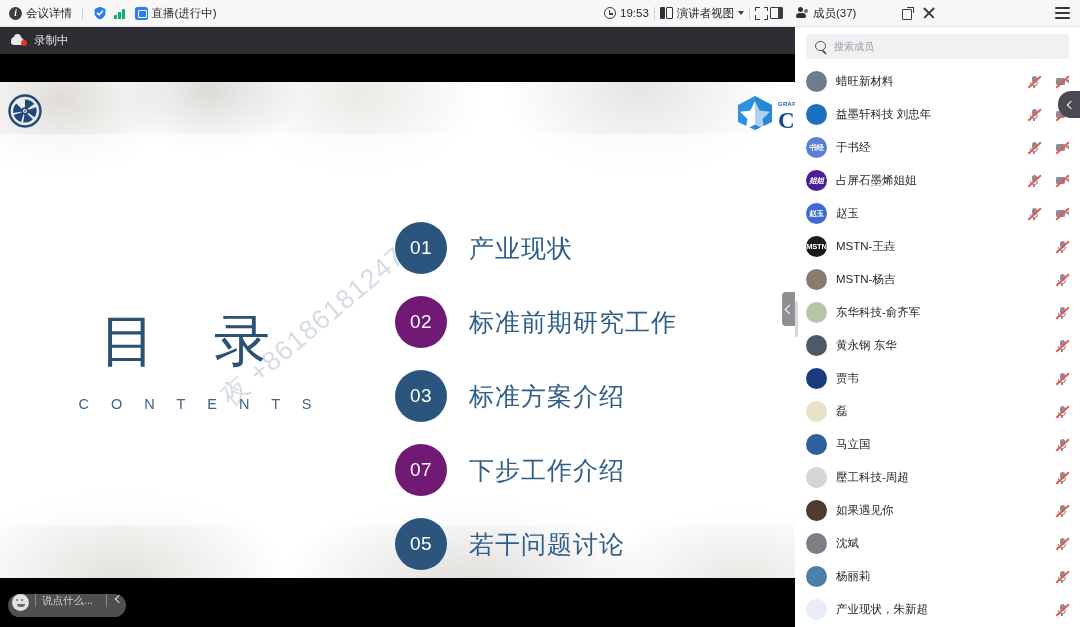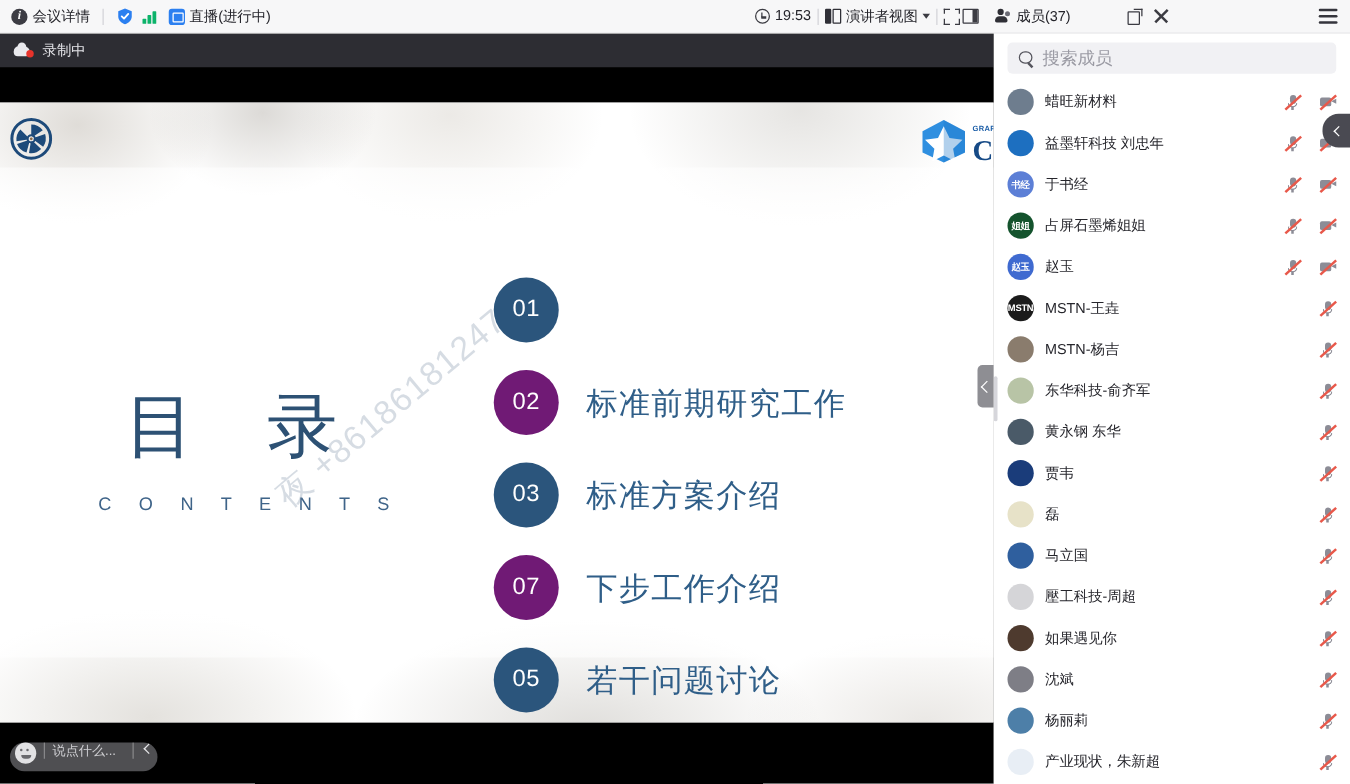--- a/index.html
+++ b/index.html
@@ -167,21 +167,21 @@
 
   
   .panel { flex: 1; background: #fff; position: relative; overflow: hidden; }
   .search-wrap { padding: 7px 11px 6px 11px; }
   .search-box {
     height: 25px; background: #f1f1f4; border-radius: 4px; display: flex; align-items: center; gap: 7px; padding: 0 9px;
   }
   .icon-search { width: 12px; height: 12px; position: relative; flex: 0 0 12px; }
   .icon-search::before { content:""; position:absolute; left:0; top:0; width:8.5px; height:8.5px; border:1.5px solid #55555d; border-radius:50%; }
   .icon-search::after { content:""; position:absolute; right:0.5px; bottom:0.5px; width:4.5px; height:1.5px; background:#55555d; transform:rotate(45deg); }
-  .search-ph { font-size: 14px; color: #9a9aa3; }
+  .search-ph { font-size: 10px; color: #9a9aa3; }
 
   .plist { position: absolute; left: 0; right: 0; top: 38px; bottom: 0; overflow: hidden; }
   .prow { height: 33px; display: flex; align-items: center; padding: 0 11px 0 11px; gap: 9px; }
   .avatar {
     width: 21px; height: 21px; border-radius: 50%; flex: 0 0 21px; overflow: hidden;
     display: flex; align-items: center; justify-content: center;
     font-size: 7.5px; color: #fff; font-weight: bold; letter-spacing: -.2px;
   }
   .pname { font-size: 11.5px; color: #26262c; flex: 1; white-space: nowrap; overflow: hidden; text-overflow: ellipsis; }
   .picons { display: flex; align-items: center; gap: 14px; }
@@ -331,20 +331,21 @@
         <div class="contents-block">
           <div class="contents-cn">目 录</div>
           <div class="contents-en">C O N T E N T S</div>
         </div>
 
         <div class="watermark">夜 +8618618124782</div>
 
         <div class="toc">
           <div class="toc-row">
             <span class="toc-num dark">01</span>
+            <span class="toc-label">产业现状</span>
           </div>
           <div class="toc-row">
             <span class="toc-num tan">02</span>
             <span class="toc-label">标准前期研究工作</span>
           </div>
           <div class="toc-row">
             <span class="toc-num dark">03</span>
             <span class="toc-label">标准方案介绍</span>
           </div>
           <div class="toc-row">
@@ -431,21 +432,21 @@
                 <span class="slash"></span>
               </span>
               <span class="ic-cam">
                 <span class="box"></span>
                 <span class="tri"></span>
                 <span class="slash"></span>
               </span>
             </div>
           </div>
           <div class="prow">
-            <div class="avatar" style="background: #14532d;">姐姐</div>
+            <div class="avatar" style="background: #4c1d95; font-style: italic;">姐姐</div>
             <div class="pname">占屏石墨烯姐姐</div>
             <div class="picons">
               <span class="ic-mic">
                 <span class="body"></span>
                 <span class="stand"></span>
                 <span class="pole"></span>
                 <span class="slash"></span>
               </span>
               <span class="ic-cam">
                 <span class="box"></span>

